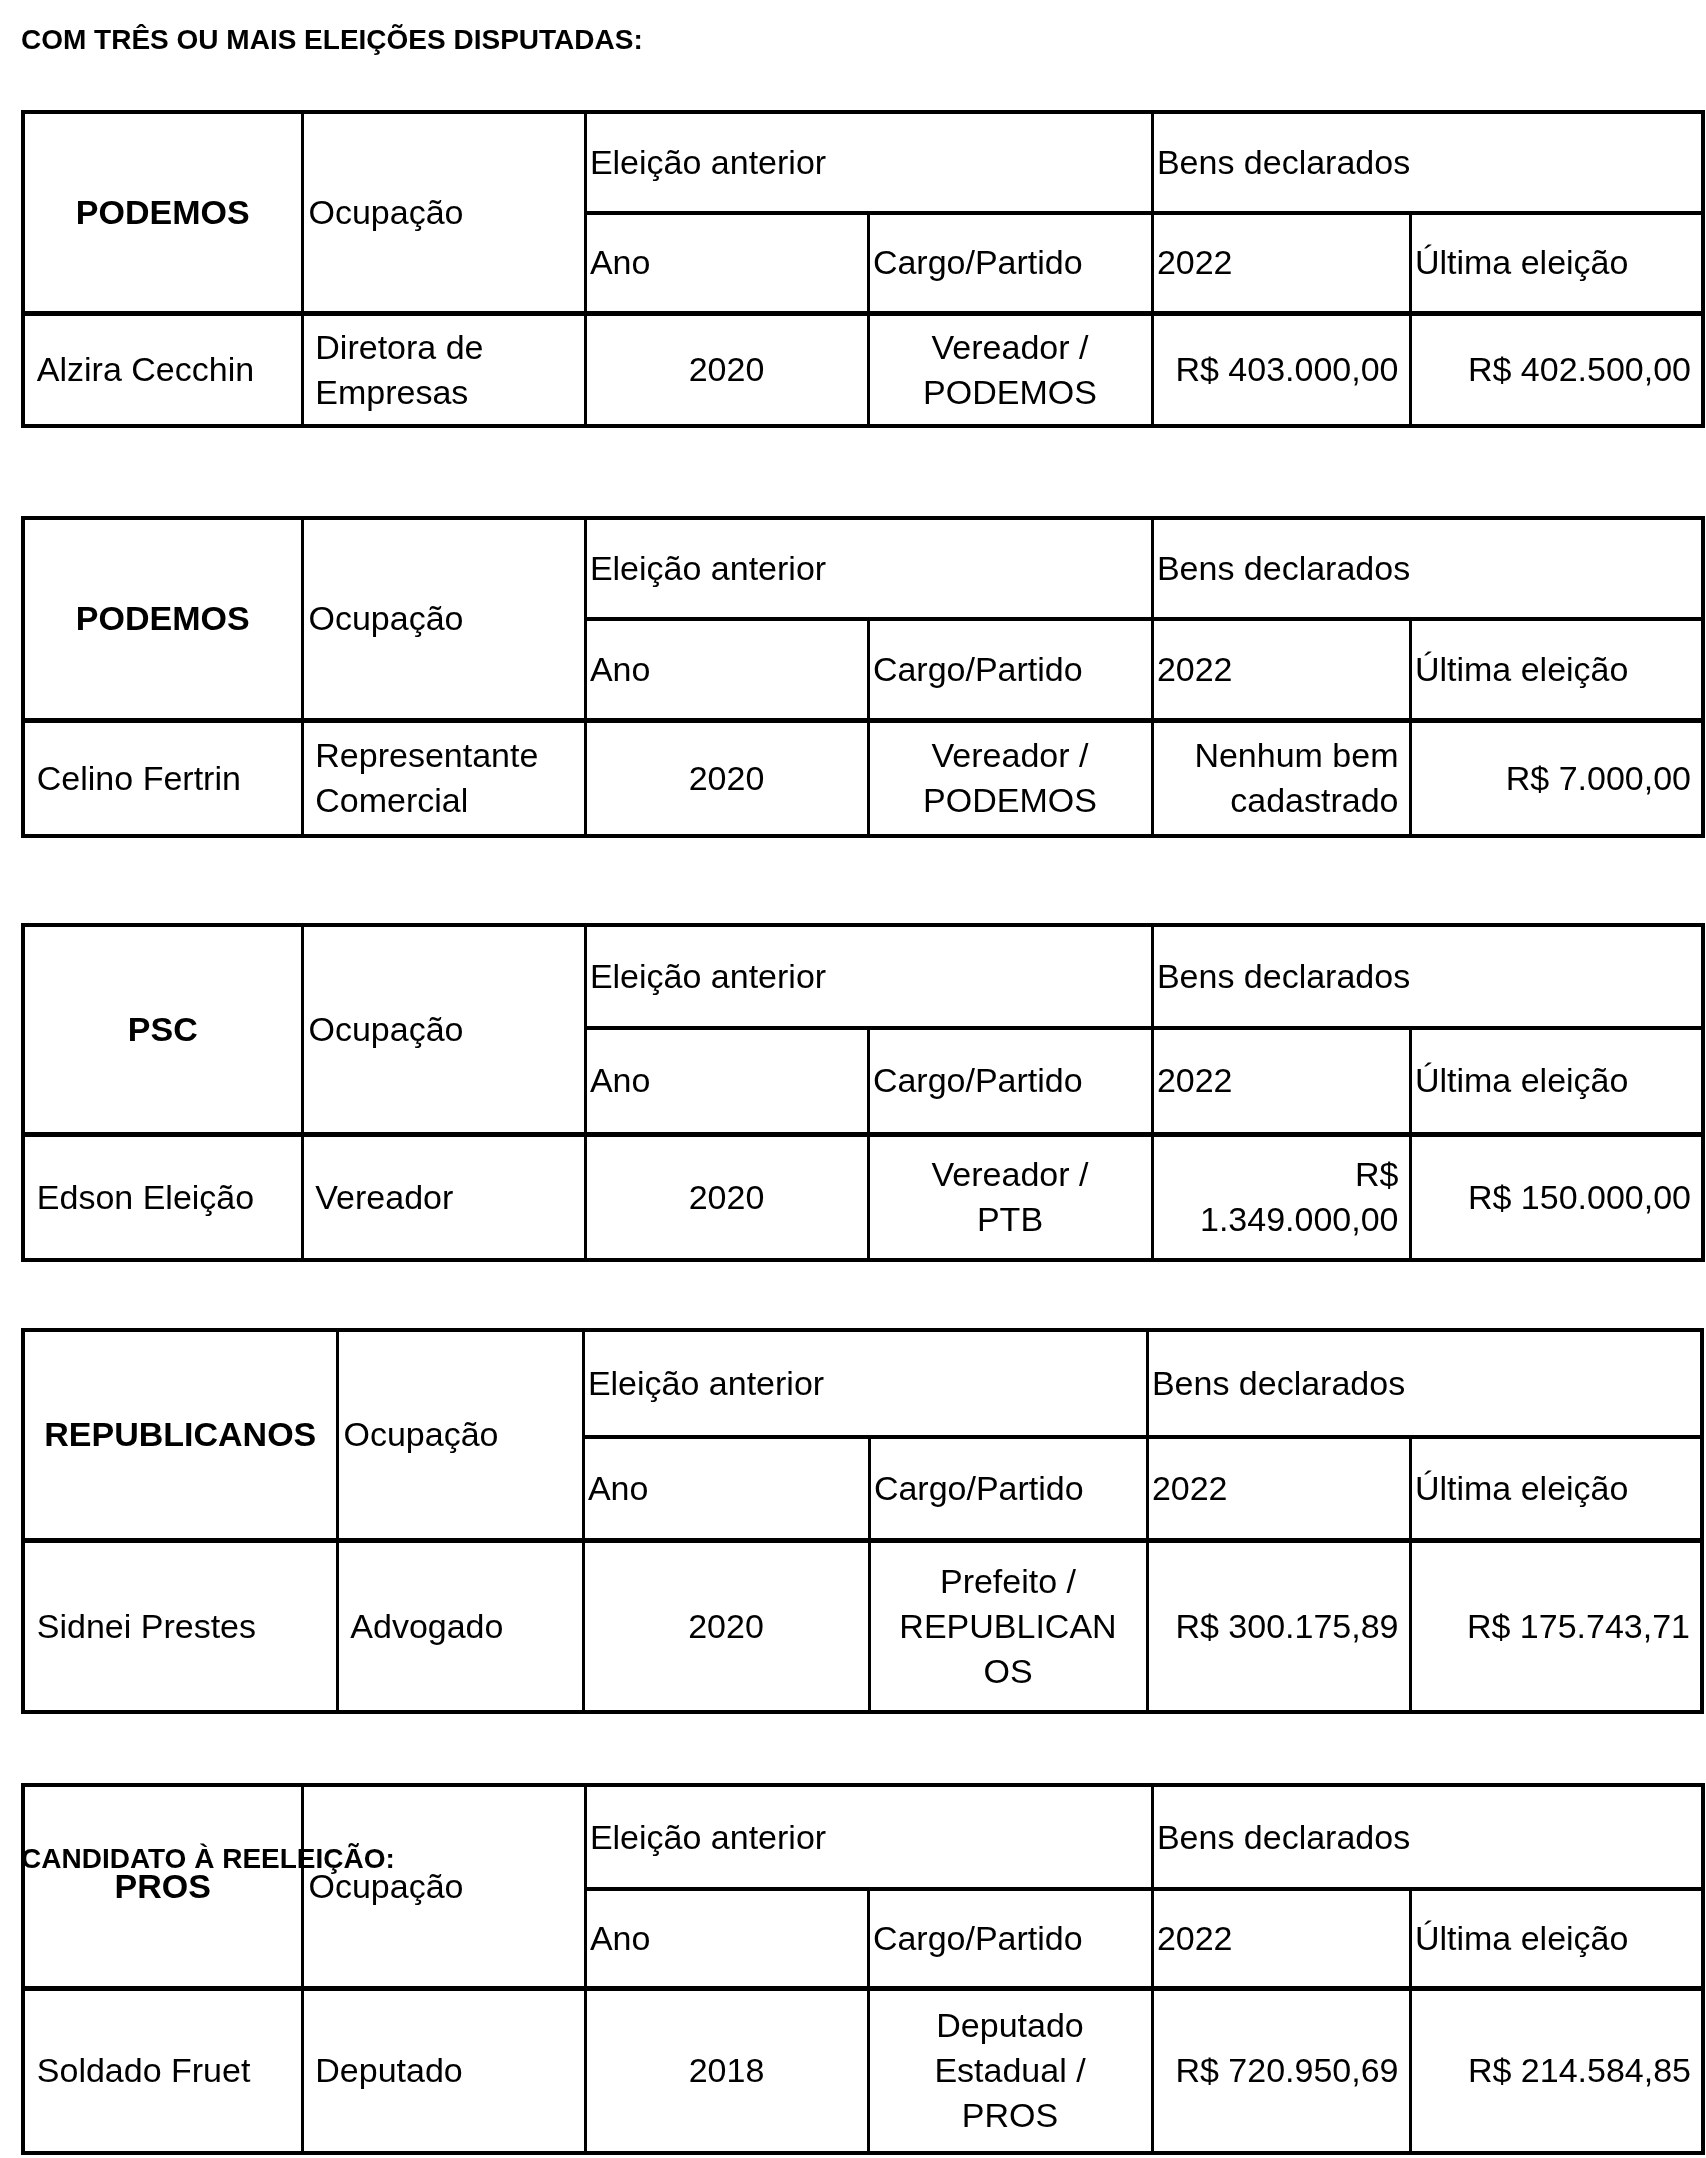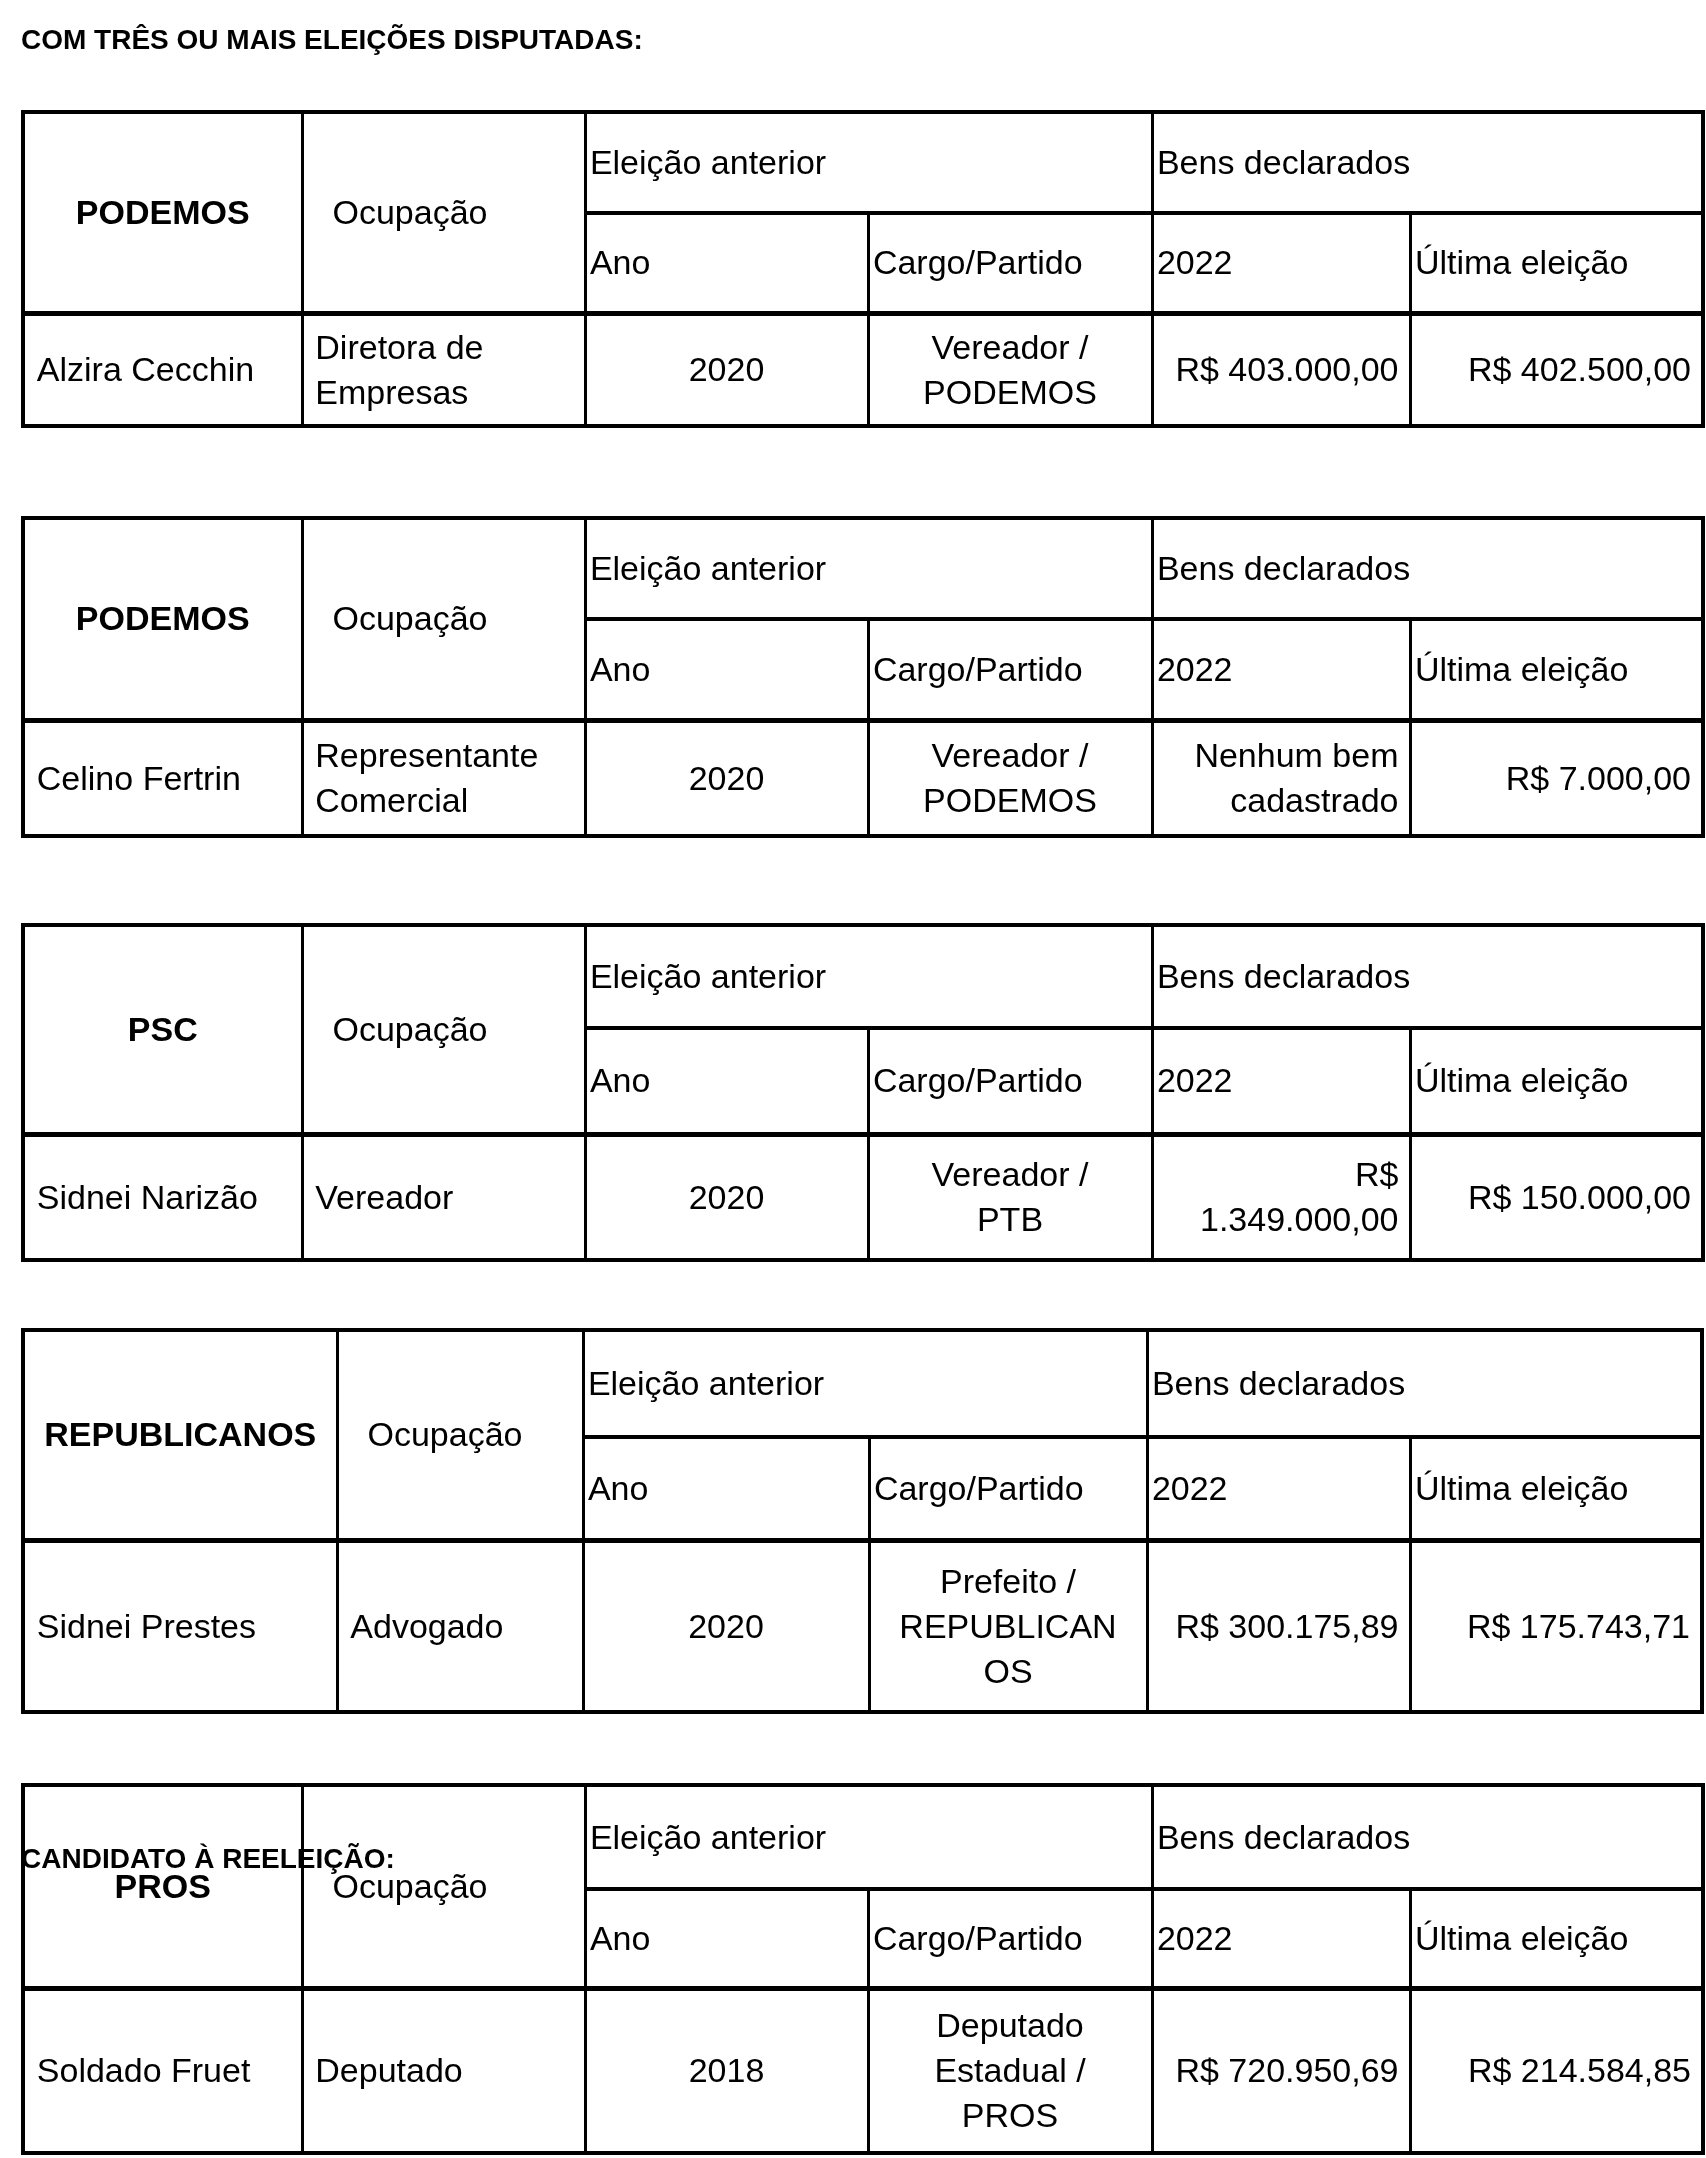--- a/index.html
+++ b/index.html
@@ -44,21 +44,21 @@
     padding: 5px 8.4px;
     white-space: pre-line;
     overflow: hidden;
   }
   
   .ctable tr.r2 td { border-top: 4.2px solid #000; }
   
   .ctable tr.r3 td { border-top: 5px solid #000; }
 
   td.party { font-weight: 700; text-align: center; padding: 5px 3.4px; }
-  td.occh  { text-align: left;  padding-left: 29px; }
+  td.occh  { text-align: left;  padding-left: 5px; }
   td.ch    { padding: 5px 3.4px; }
   td.lft   { text-align: left;  padding-left: 11.8px; padding-right: 8.4px; }
   td.ctr   { text-align: center; padding: 5px 3.4px; }
   td.rgt   { text-align: right; padding-right: 10px; padding-left: 1px; }
 
   
   .cols-a .c1 { width: 279px; } .cols-a .c2 { width: 283px; }
   .cols-a .c3 { width: 283px; } .cols-a .c4 { width: 284px; }
   .cols-a .c5 { width: 258px; } .cols-a .c6 { width: 293px; }
   
@@ -170,21 +170,21 @@
       <td colspan="2" class="ch">Eleição anterior</td>
       <td colspan="2" class="ch">Bens declarados</td>
     </tr>
     <tr class="r2">
       <td class="ch">Ano</td>
       <td class="ch">Cargo/Partido</td>
       <td class="ch">2022</td>
       <td class="ch">Última eleição</td>
     </tr>
     <tr class="r3">
-      <td class="lft">Sidnei Narizão</td>
+      <td class="lft">Edson Eleição</td>
       <td class="lft">Vereador</td>
       <td class="ctr">2020</td>
       <td class="ctr">Vereador /
 PTB</td>
       <td class="rgt">R$
 1.349.000,00</td>
       <td class="rgt">R$ 150.000,00</td>
     </tr>
   </tbody>
     </table>

